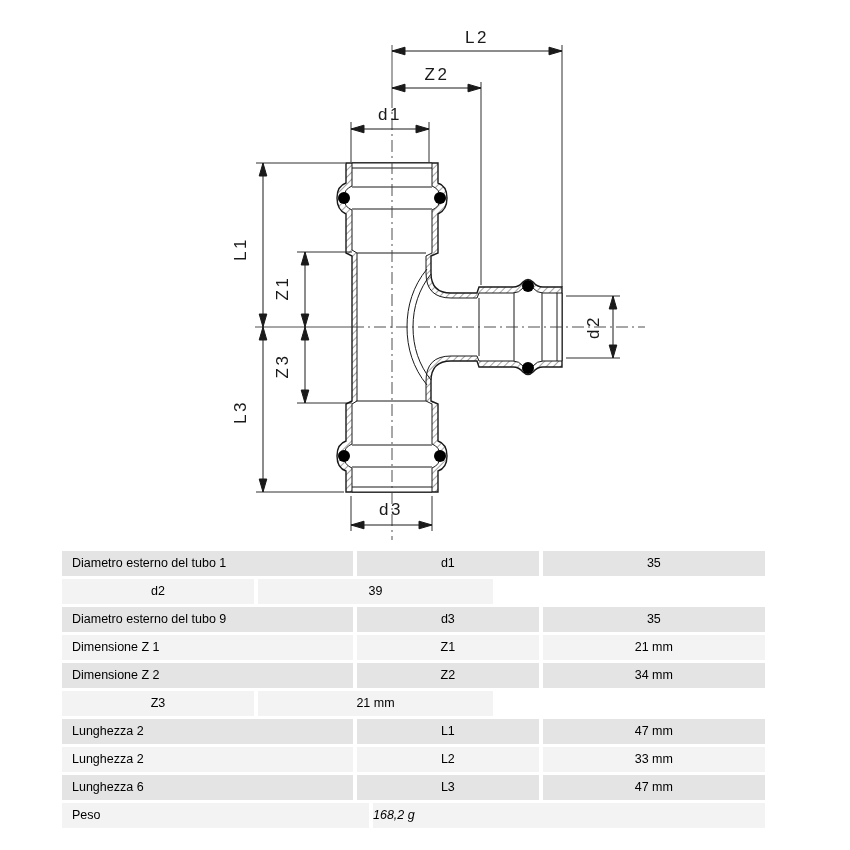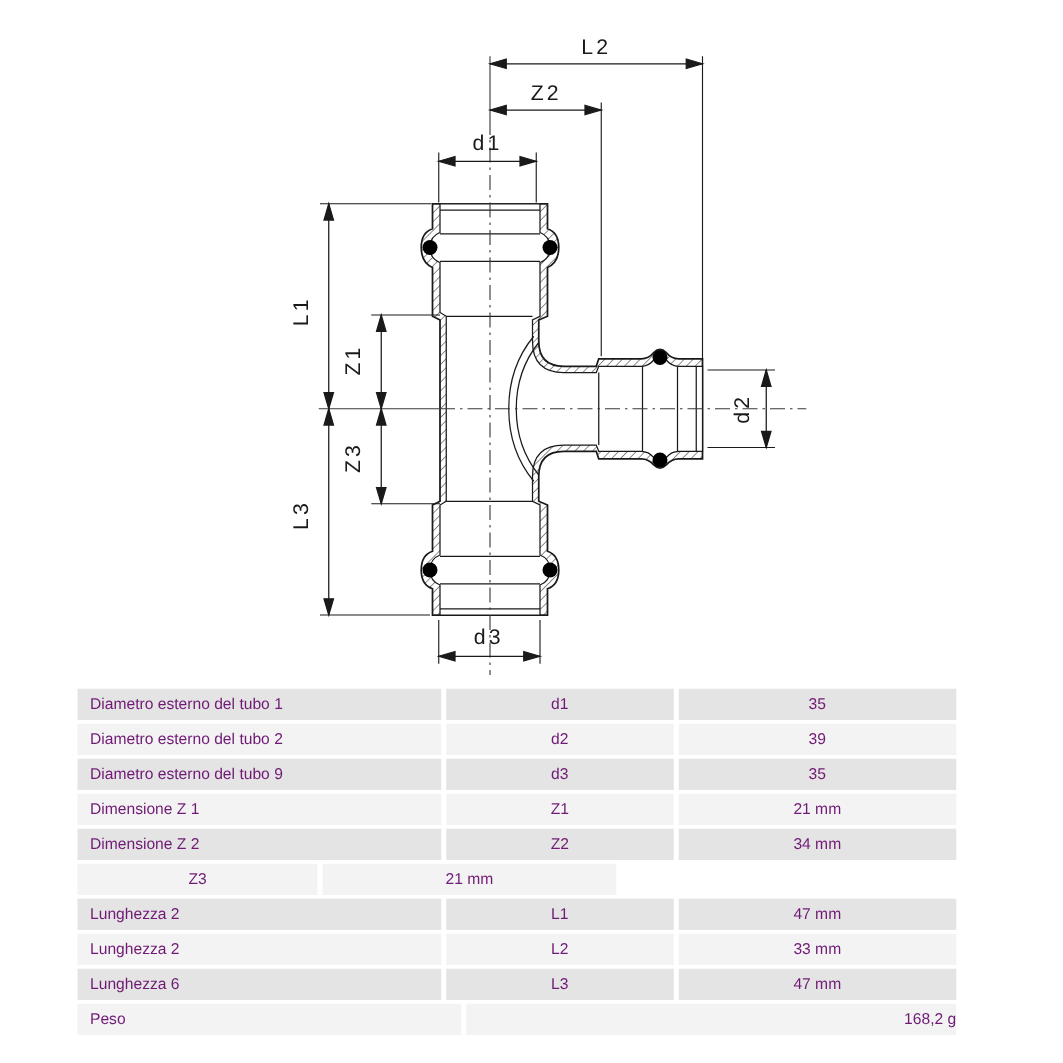--- a/index.html
+++ b/index.html
@@ -1,26 +1,26 @@
 <!DOCTYPE html>
 <html><head>
 <meta charset="utf-8">
 <style>
   html,body{margin:0;padding:0;background:#ffffff;}
   body{width:850px;height:850px;position:relative;font-family:"Liberation Sans",sans-serif;}
   #drawing{position:absolute;left:0;top:0;}
   .dimlabel{font-family:"Liberation Sans",sans-serif;font-size:17px;fill:#1a1a1a;letter-spacing:2.5px;}
   #spec-table{position:absolute;left:62px;top:551px;width:703px;}
-  .trow{display:flex;height:25px;line-height:25px;margin-bottom:3px;font-size:12.5px;color:#701a75;}
+  .trow{display:flex;height:25px;line-height:25px;margin-bottom:3px;font-size:12.5px;color:#000000;}
   .trow .cell{background:#f3f3f3;}
   .trow.shaded .cell{background:#e4e4e4;}
   .c1{width:307px;padding-left:10px;box-sizing:border-box;margin-right:4px;white-space:nowrap;overflow:hidden;}
   .c2{width:192px;text-align:center;margin-right:4px;}
   .c3{width:235px;text-align:center;}
-  .cmerged{width:392px;text-align:right;}
+  .cmerged{width:392px;text-align:left;font-style:italic;}
 </style>
 </head>
 <body>
 
 <svg id="drawing" width="850" height="548" viewBox="0 0 850 548">
   <defs>
     <pattern id="hatch" width="5" height="5" patternUnits="userSpaceOnUse" patternTransform="rotate(45)">
       <line x1="0" y1="0" x2="0" y2="5" stroke="#4a4a4a" stroke-width="1"></line>
     </pattern>
   </defs>
@@ -147,21 +147,20 @@
   </g>
 </svg>
 
 <div id="spec-table">
   <div class="trow shaded">
     <div class="cell c1">Diametro esterno del tubo 1</div>
     <div class="cell c2">d1</div>
     <div class="cell c3">35</div>
   </div>
   <div class="trow">
-    <div class="cell c1">Diametro esterno del tubo 2</div>
     <div class="cell c2">d2</div>
     <div class="cell c3">39</div>
   </div>
   <div class="trow shaded">
     <div class="cell c1">Diametro esterno del tubo 9</div>
     <div class="cell c2">d3</div>
     <div class="cell c3">35</div>
   </div>
   <div class="trow">
     <div class="cell c1">Dimensione Z 1</div>

